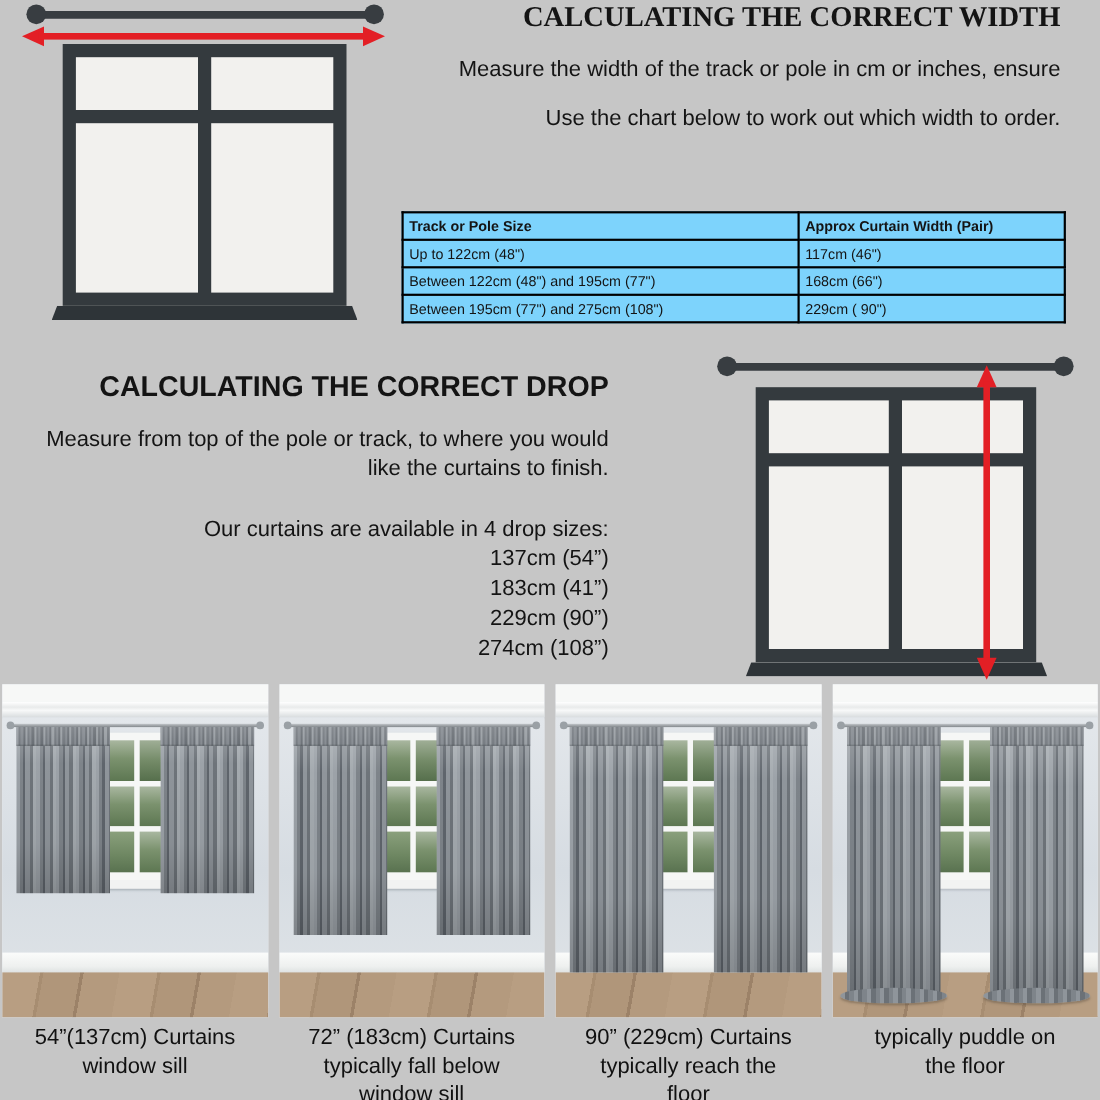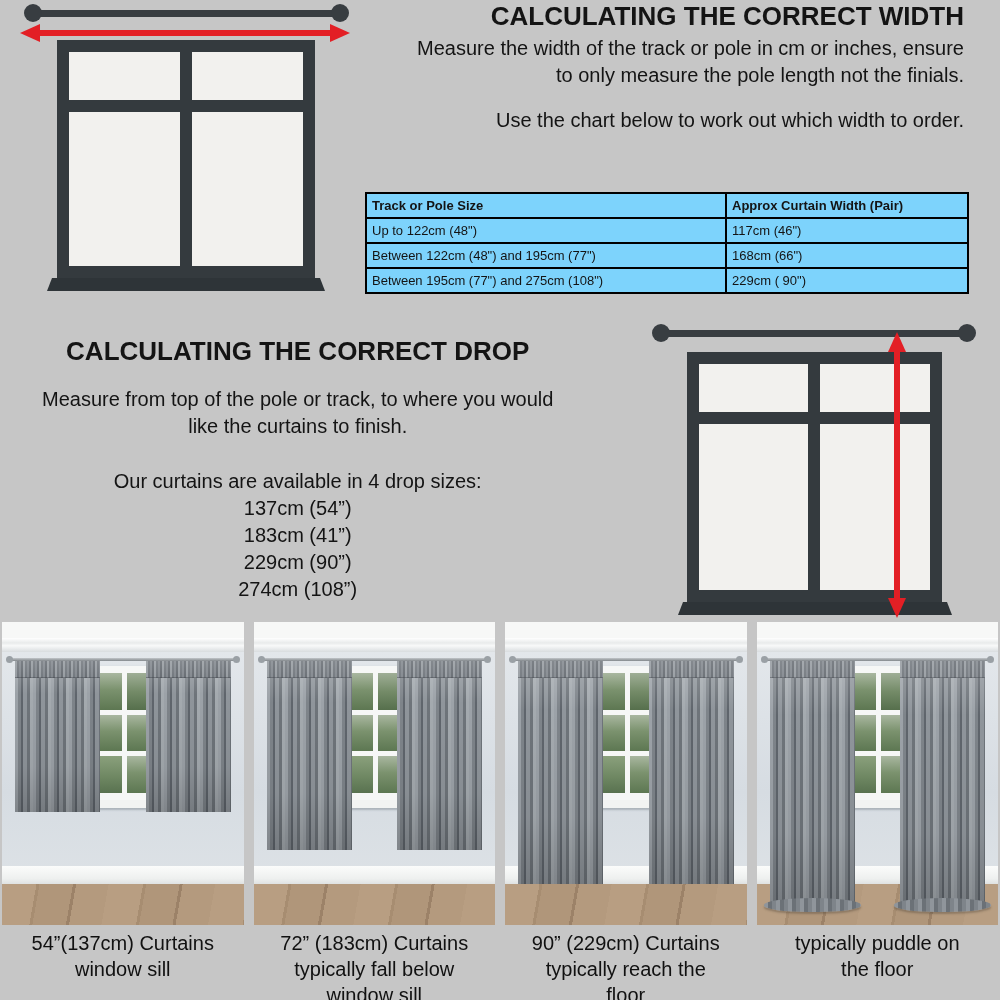--- a/index.html
+++ b/index.html
@@ -4,24 +4,24 @@
 <style>
   html,body{margin:0;padding:0;background:#c6c6c6;}
   .canvas{position:relative;width:1000px;height:1000px;background:#c6c6c6;overflow:hidden;
           font-family:"Liberation Sans",sans-serif;color:#141414;}
 
   
   .sec-title{font-size:26px;font-weight:bold;line-height:30px;white-space:nowrap;}
   .body-line{font-size:20px;line-height:27px;white-space:nowrap;}
 
   .width-info{position:absolute;top:1px;left:360px;right:36px;text-align:right;}
-  .width-info .sec-title{margin-bottom:4px;}
+  .width-info .sec-title{margin-bottom:19px;font-family:Liberation Serif, serif;}
   .width-info .gap{height:18px;}
 
-  .drop-info{position:absolute;top:336px;left:42px;text-align:center;}
+  .drop-info{position:absolute;top:336px;left:42px;text-align:right;}
   .drop-info .sec-title{margin-bottom:20px;}
   .drop-info .gap{height:28px;}
 
   
   .size-table{position:absolute;left:365px;top:192px;width:604px;border-collapse:collapse;
               background:#7dd3fc;font-size:13px;table-layout:fixed;}
   .size-table th,.size-table td{border:2px solid #000;padding:0 5px;height:23px;
               text-align:left;white-space:nowrap;overflow:hidden;}
   .size-table th{font-weight:bold;}
   .size-table .c1{width:348px;}
@@ -115,21 +115,20 @@
       <div class="illu-pane" style="left:135px;top:12px;width:111px;height:48px;"></div>
       <div class="illu-pane" style="left:12px;top:72px;width:111px;height:154px;"></div>
       <div class="illu-pane" style="left:135px;top:72px;width:111px;height:154px;"></div>
     </div>
     <div class="illu-sill" style="left:47px;top:278px;width:278px;height:13px;"></div>
   </div>
 
   <div class="width-info">
     <div class="sec-title">CALCULATING THE CORRECT WIDTH</div>
     <div class="body-line">Measure the width of the track or pole in cm or inches, ensure</div>
-    <div class="body-line">to only measure the pole length not the finials.</div>
     <div class="gap"></div>
     <div class="body-line">Use the chart below to work out which width to order.</div>
   </div>
 
   <table class="size-table">
     <thead>
       <tr>
         <th class="c1">Track or Pole Size</th>
         <th>Approx Curtain Width (Pair)</th>
       </tr>

